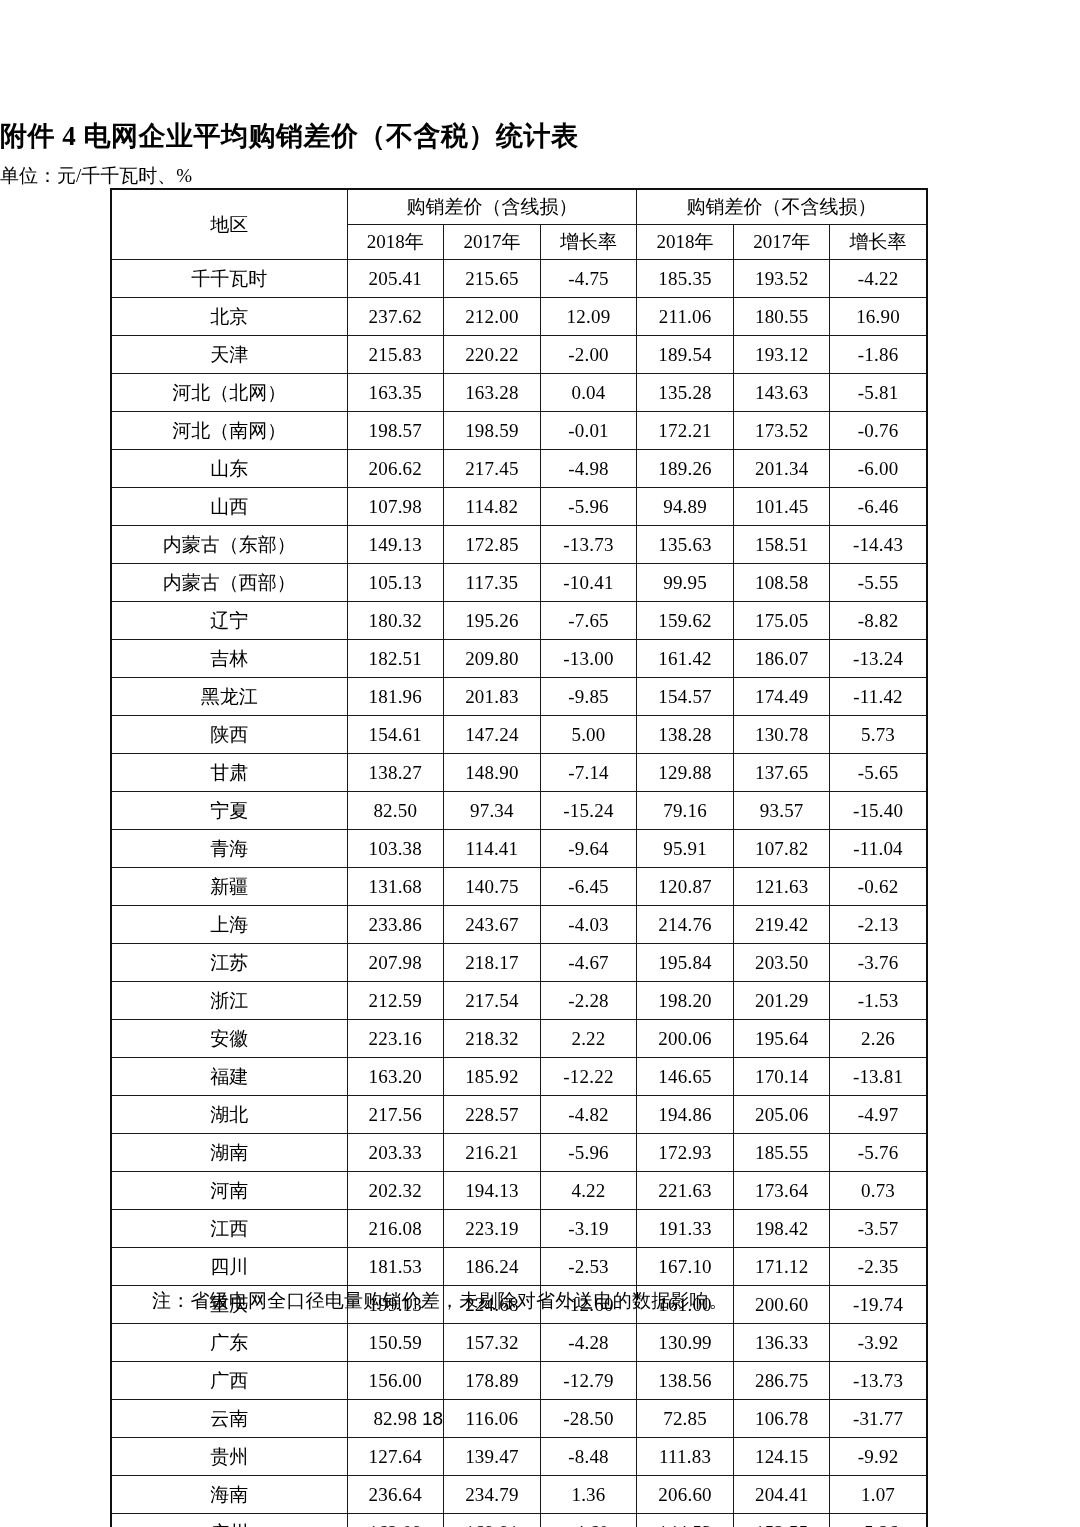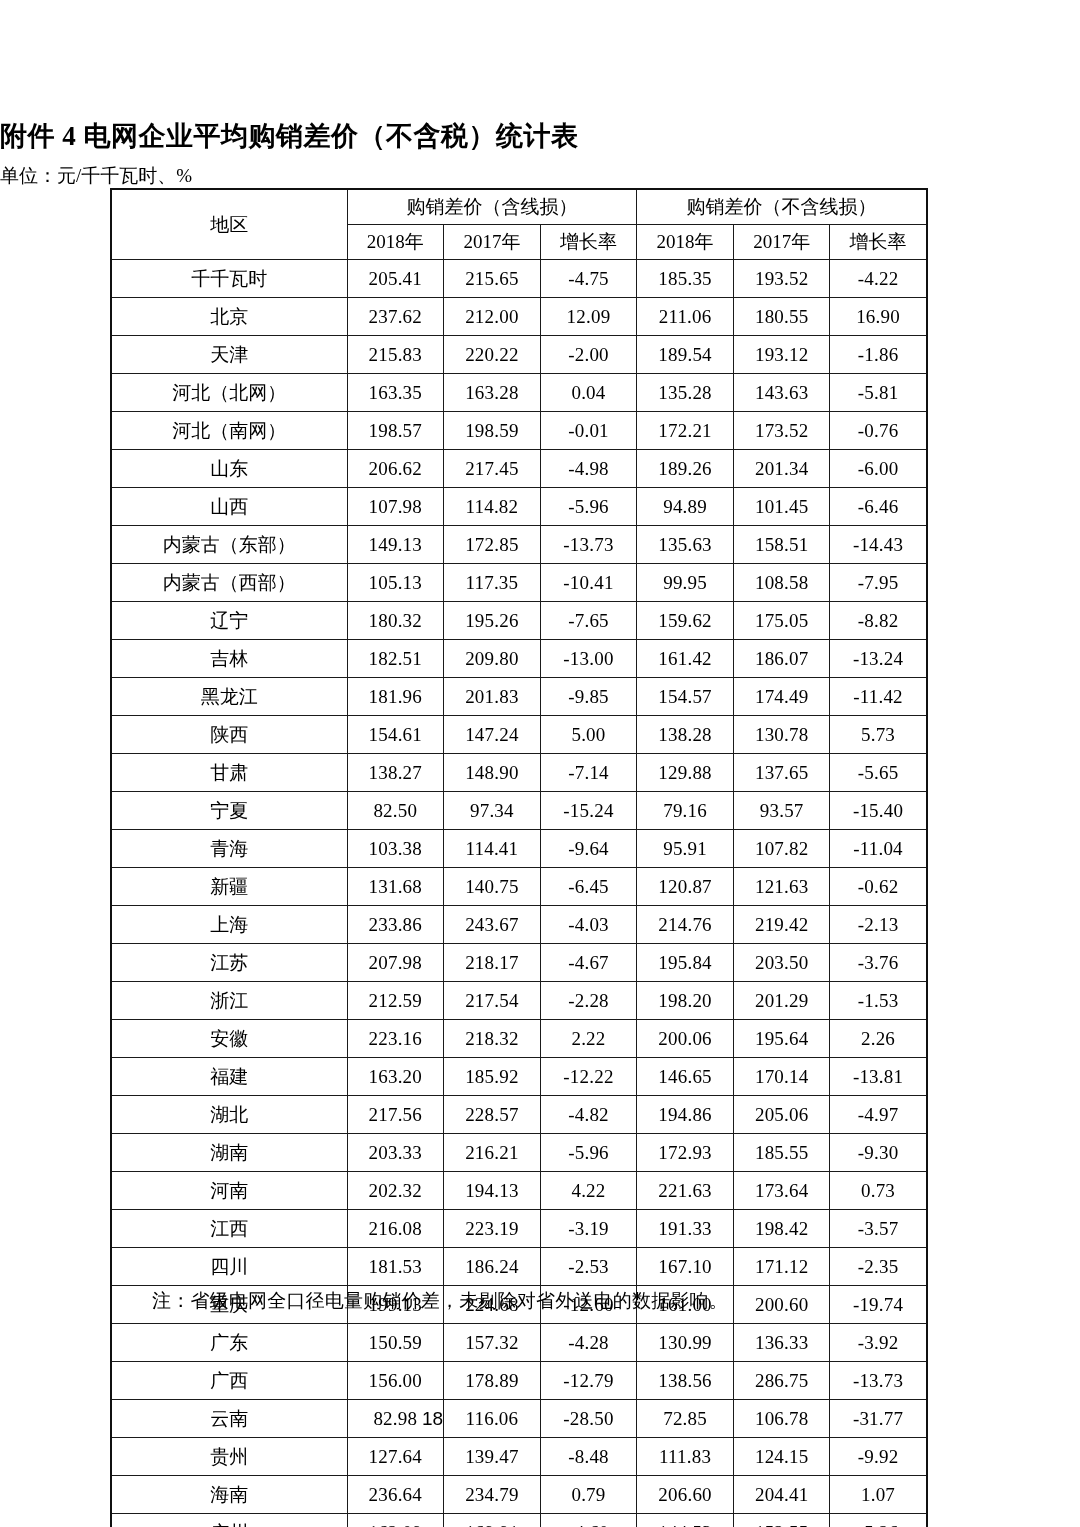--- a/index.html
+++ b/index.html
@@ -229,21 +229,21 @@
             <td class="num">158.51</td>
             <td class="num">-14.43</td>
           </tr>
           <tr>
             <td>内蒙古（西部）</td>
             <td class="num">105.13</td>
             <td class="num">117.35</td>
             <td class="num">-10.41</td>
             <td class="num">99.95</td>
             <td class="num">108.58</td>
-            <td class="num">-7.95</td>
+            <td class="num">-5.55</td>
           </tr>
           <tr>
             <td>辽宁</td>
             <td class="num">180.32</td>
             <td class="num">195.26</td>
             <td class="num">-7.65</td>
             <td class="num">159.62</td>
             <td class="num">175.05</td>
             <td class="num">-8.82</td>
           </tr>
@@ -364,21 +364,21 @@
             <td class="num">205.06</td>
             <td class="num">-4.97</td>
           </tr>
           <tr>
             <td>湖南</td>
             <td class="num">203.33</td>
             <td class="num">216.21</td>
             <td class="num">-5.96</td>
             <td class="num">172.93</td>
             <td class="num">185.55</td>
-            <td class="num">-9.30</td>
+            <td class="num">-5.76</td>
           </tr>
           <tr>
             <td>河南</td>
             <td class="num">202.32</td>
             <td class="num">194.13</td>
             <td class="num">4.22</td>
             <td class="num">221.63</td>
             <td class="num">173.64</td>
             <td class="num">0.73</td>
           </tr>
@@ -442,21 +442,21 @@
             <td class="num">139.47</td>
             <td class="num">-8.48</td>
             <td class="num">111.83</td>
             <td class="num">124.15</td>
             <td class="num">-9.92</td>
           </tr>
           <tr>
             <td>海南</td>
             <td class="num">236.64</td>
             <td class="num">234.79</td>
-            <td class="num">0.79</td>
+            <td class="num">1.36</td>
             <td class="num">206.60</td>
             <td class="num">204.41</td>
             <td class="num">1.07</td>
           </tr>
           <tr>
             <td>广州</td>
             <td class="num">162.09</td>
             <td class="num">169.91</td>
             <td class="num">-4.60</td>
             <td class="num">144.53</td>

